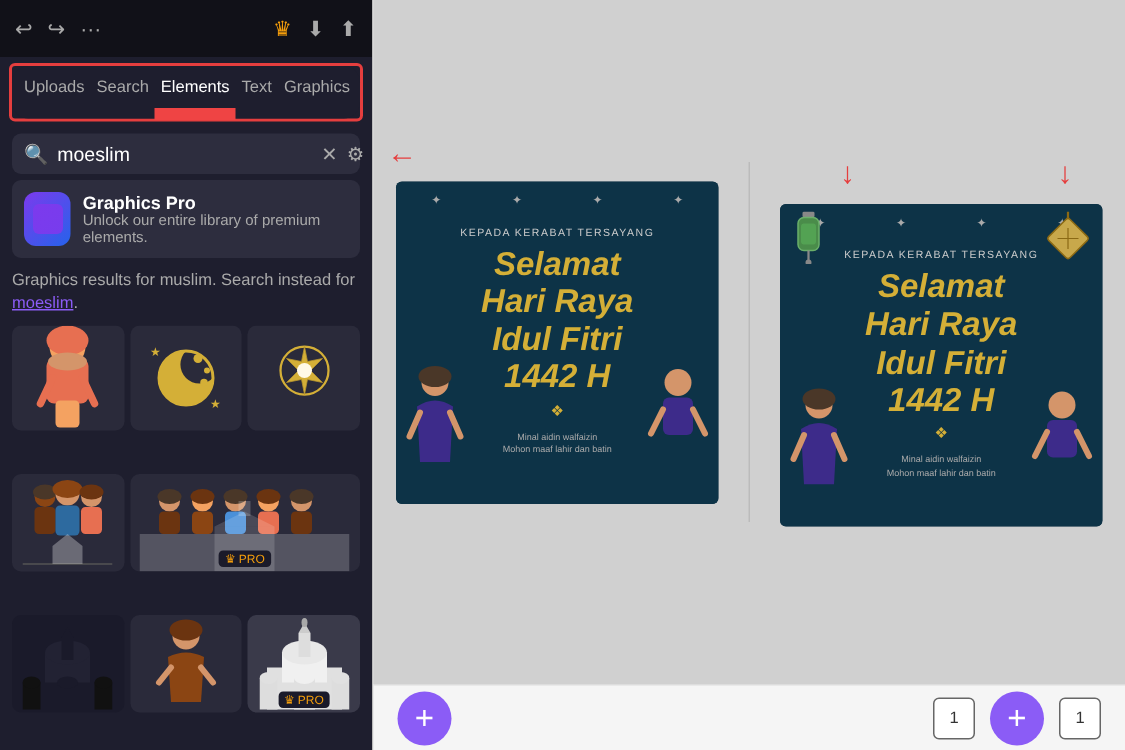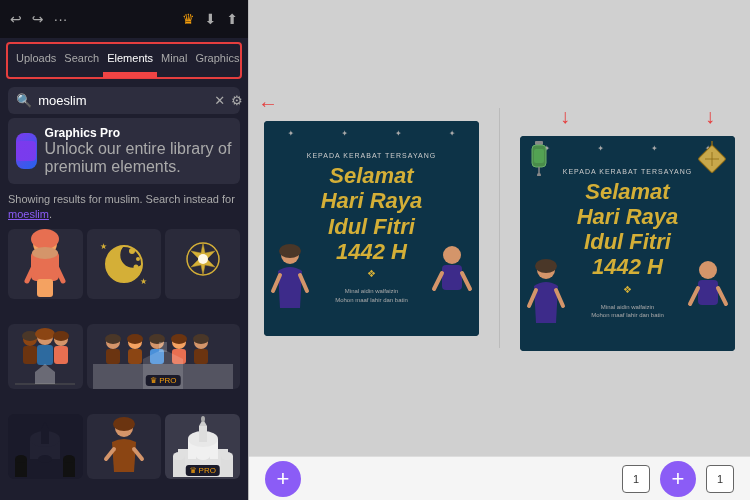--- a/index.html
+++ b/index.html
@@ -55,21 +55,21 @@
       text-align: center;
       padding: 8px 4px;
       font-size: 11px;
       color: #aaa;
       cursor: pointer;
       position: relative;
     }
 
     .nav-tab.active {
       color: #fff;
-      border-bottom: 6px solid #ef4444;
+      border-bottom: 8px solid #ef4444;
       margin-bottom: -1px;
     }
 
     .search-bar {
       display: flex;
       align-items: center;
       background: #2d2d3e;
       border-radius: 6px;
       margin: 8px;
       padding: 6px 8px;
@@ -119,21 +119,21 @@
       font-size: 16px;
     }
 
     .graphics-pro-text .title {
       font-size: 12px;
       font-weight: 600;
       color: #fff;
     }
 
     .graphics-pro-text .subtitle {
-      font-size: 16px;
+      font-size: 10px;
       color: #aaa;
     }
 
     .search-results-text {
       font-size: 11px;
       color: #aaa;
       padding: 0 8px 6px;
       line-height: 1.4;
     }
 
@@ -429,21 +429,21 @@
       <div class="nav-tab">
         <span>Uploads</span>
       </div>
       <div class="nav-tab">
         <span>Search</span>
       </div>
       <div class="nav-tab active">
         <span>Elements</span>
       </div>
       <div class="nav-tab">
-        <span>Minal</span>
+        <span>Text</span>
       </div>
       <div class="nav-tab">
         <span>Graphics</span>
       </div>
     </div>
   </div>
 
   <div style="position: relative; margin: 6px 8px 4px;">
     <div class="search-bar" style="margin: 0;">
       <span class="search-icon">🔍</span>
@@ -468,21 +468,21 @@
         <text x="3" y="15" font-size="13">🖼</text>
       </svg>
     </div>
     <div class="graphics-pro-text">
       <div class="title">Graphics Pro</div>
       <div class="subtitle">Unlock our entire library of premium elements.</div>
     </div>
   </div>
 
   <div class="search-results-text">
-    <span>Showing results for muslim. Search instead for</span>
+    <span>Graphics results for muslim. Search instead for</span>
     <a href="#">moeslim</a><span>.</span>
   </div>
 
   <div class="elements-grid">
 
     <div class="element-item el-hijab-girl">
       <svg width="60" height="70" viewBox="0 0 60 70">
 
         <ellipse cx="30" cy="14" rx="12" ry="13" fill="#f4a261"></ellipse>
         <ellipse cx="30" cy="10" rx="14" ry="10" fill="#e76f51"></ellipse>

